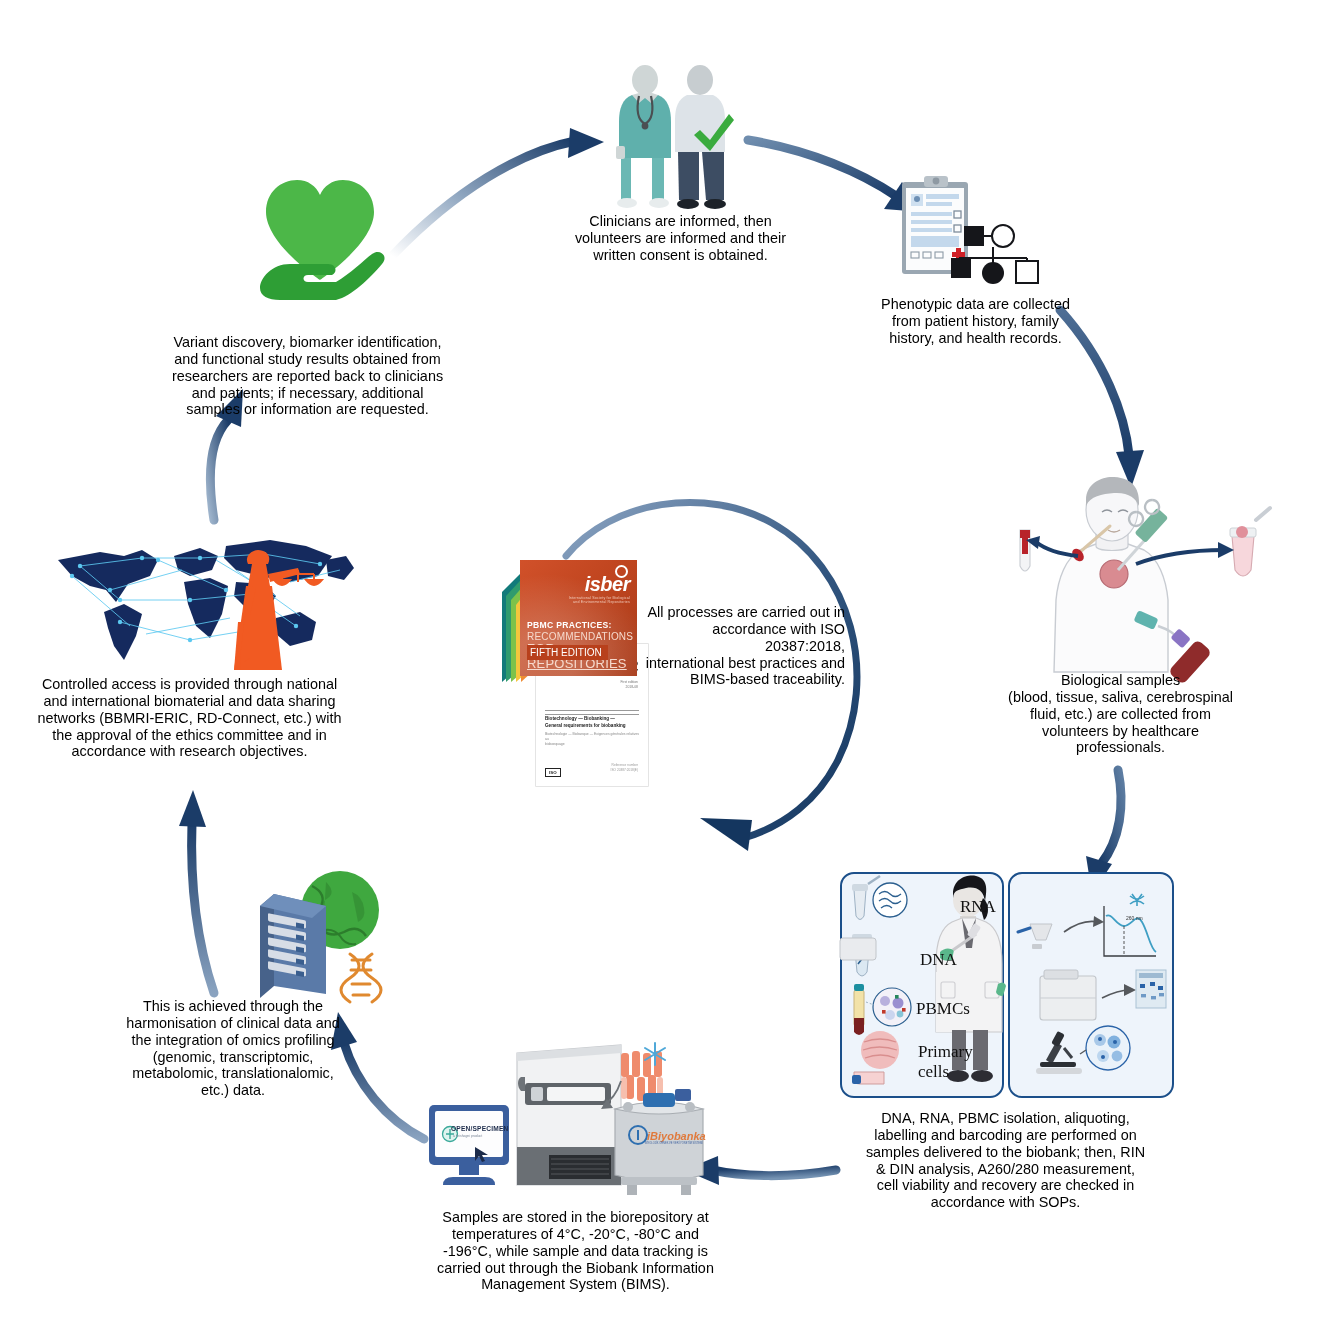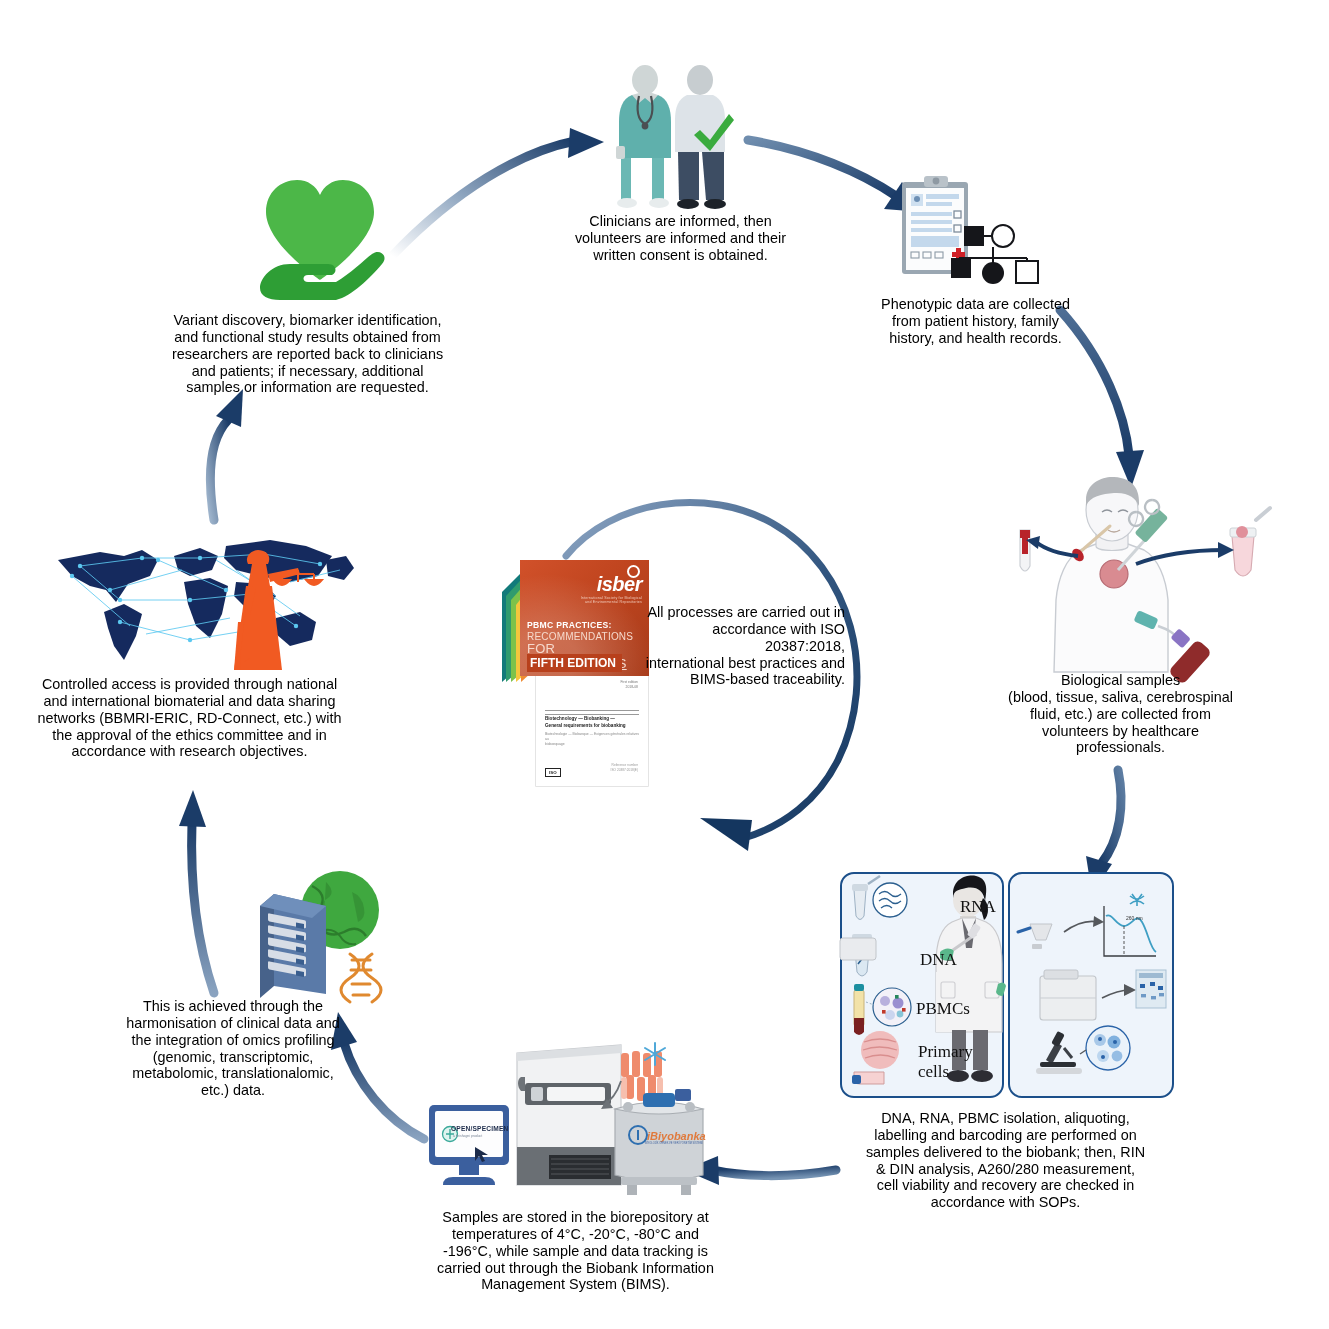--- a/index.html
+++ b/index.html
@@ -9,34 +9,34 @@
 
   .cap{position:absolute;text-align:center;line-height:1.17;font-size:14.4px;color:#000;}
 
   .art{position:absolute;}
   svg{display:block;overflow:visible;}
 
   .arrows{position:absolute;inset:0;pointer-events:none;}
 
   
   .isber-wrap{position:absolute;}
-  .isber-cover{position:absolute;width:129px;height:116px;left:32px;top:12px;
+  .isber-cover{position:absolute;width:117px;height:116px;left:32px;top:12px;
       background:linear-gradient(135deg,#d1512a 0%,#c0451f 45%,#a83c1b 100%);
       overflow:hidden;}
   .isber-cover .swoosh{position:absolute;left:-10px;top:-10px;width:170px;height:140px;
       background:radial-gradient(ellipse at 22% 78%, rgba(255,255,255,.22) 0 16%, rgba(255,255,255,0) 55%);}
   .isber-logo{position:absolute;right:7px;top:13px;font-weight:bold;font-style:italic;
       font-size:20px;color:#fff;letter-spacing:-.5px;}
   .isber-logo .dot{position:absolute;right:2px;top:-8px;width:9px;height:9px;border-radius:50%;
       border:2px solid #fff;background:transparent;}
   .isber-sub{position:absolute;right:7px;top:36px;font-size:3.6px;color:#f2cdbd;letter-spacing:.2px;text-align:right;}
   .isber-t1{position:absolute;left:7px;top:60px;font-size:8.6px;font-weight:bold;color:#fff;letter-spacing:.3px;}
   .isber-t2{position:absolute;left:7px;top:71px;font-size:10px;color:#f6d9cc;letter-spacing:.2px;}
   .isber-t3{position:absolute;left:7px;top:81px;font-size:13px;color:#f6d9cc;letter-spacing:.2px;text-decoration:underline;}
-  .isber-ed{position:absolute;left:7px;top:94px;font-size:12px;font-weight:bold;color:#fff;
+  .isber-ed{position:absolute;left:7px;top:85px;font-size:10px;font-weight:normal;color:#fff;
       background:#b8401c;padding:2px 6px 2px 3px;}
   .rainbow{position:absolute;left:0;top:14px;width:44px;height:120px;}
   
   .isodoc{position:absolute;left:48px;top:96px;width:112px;height:142px;background:#fff;
       box-shadow:0 0 0 0.7px #d9d9d9;}
   .iso-hdr{position:absolute;left:9px;top:16px;font-size:5.6px;color:#4a4a4a;letter-spacing:.6px;line-height:1.35;}
   .iso-num{position:absolute;right:10px;top:16px;font-size:6.4px;color:#111;font-weight:bold;text-align:right;line-height:1.3;}
   .iso-ed{position:absolute;right:10px;top:36px;font-size:3.4px;color:#777;text-align:right;line-height:1.4;}
   .iso-rule{position:absolute;left:9px;width:94px;height:1px;background:#9a9a9a;}
   .iso-title{position:absolute;left:9px;top:72px;font-size:4.6px;font-weight:bold;color:#222;line-height:1.45;width:96px;}
@@ -137,21 +137,21 @@
       <path d="M752,820 L700,818 L748,851 Z" fill="#14365f"></path>
     </g>
   </svg>
 
   <div class="art" style="left:250px;top:168px;">
     <svg width="140" height="140" viewBox="0 0 140 140">
       <path d="M70,112 C70,112 16,76 16,44 C16,24 31,12 47,12 C58,12 66,18 70,27 C74,18 82,12 93,12 C109,12 124,24 124,44 C124,76 70,112 70,112Z" fill="#4cb748"></path>
       <path d="M10,120 C10,110 22,96 40,96 L78,96 C86,96 88,104 82,107 L58,107 C52,107 52,114 58,114 L86,114 C100,106 114,92 122,86 C130,80 139,88 132,96 C120,110 102,128 86,132 L30,132 C18,132 10,128 10,120Z" fill="#2e9e35"></path>
     </svg>
   </div>
-  <div class="cap" style="left: 145px; top: 312px; width: 325px; white-space: pre-line;">Variant discovery, biomarker identification,
+  <div class="cap" style="left: 145px; top: 334px; width: 325px; white-space: pre-line;">Variant discovery, biomarker identification,
 and functional study results obtained from
 researchers are reported back to clinicians
 and patients; if necessary, additional
 samples or information are requested.</div>
 
   <div class="art" style="left:608px;top:62px;">
     <svg width="125" height="150" viewBox="0 0 125 150">
 
       <ellipse cx="37" cy="18" rx="13" ry="15" fill="#cfd6d6"></ellipse>
       <path d="M24,33 C14,37 11,47 11,60 L11,96 L63,96 L63,60 C63,47 60,37 50,33 Z" fill="#5fb0ac"></path>

